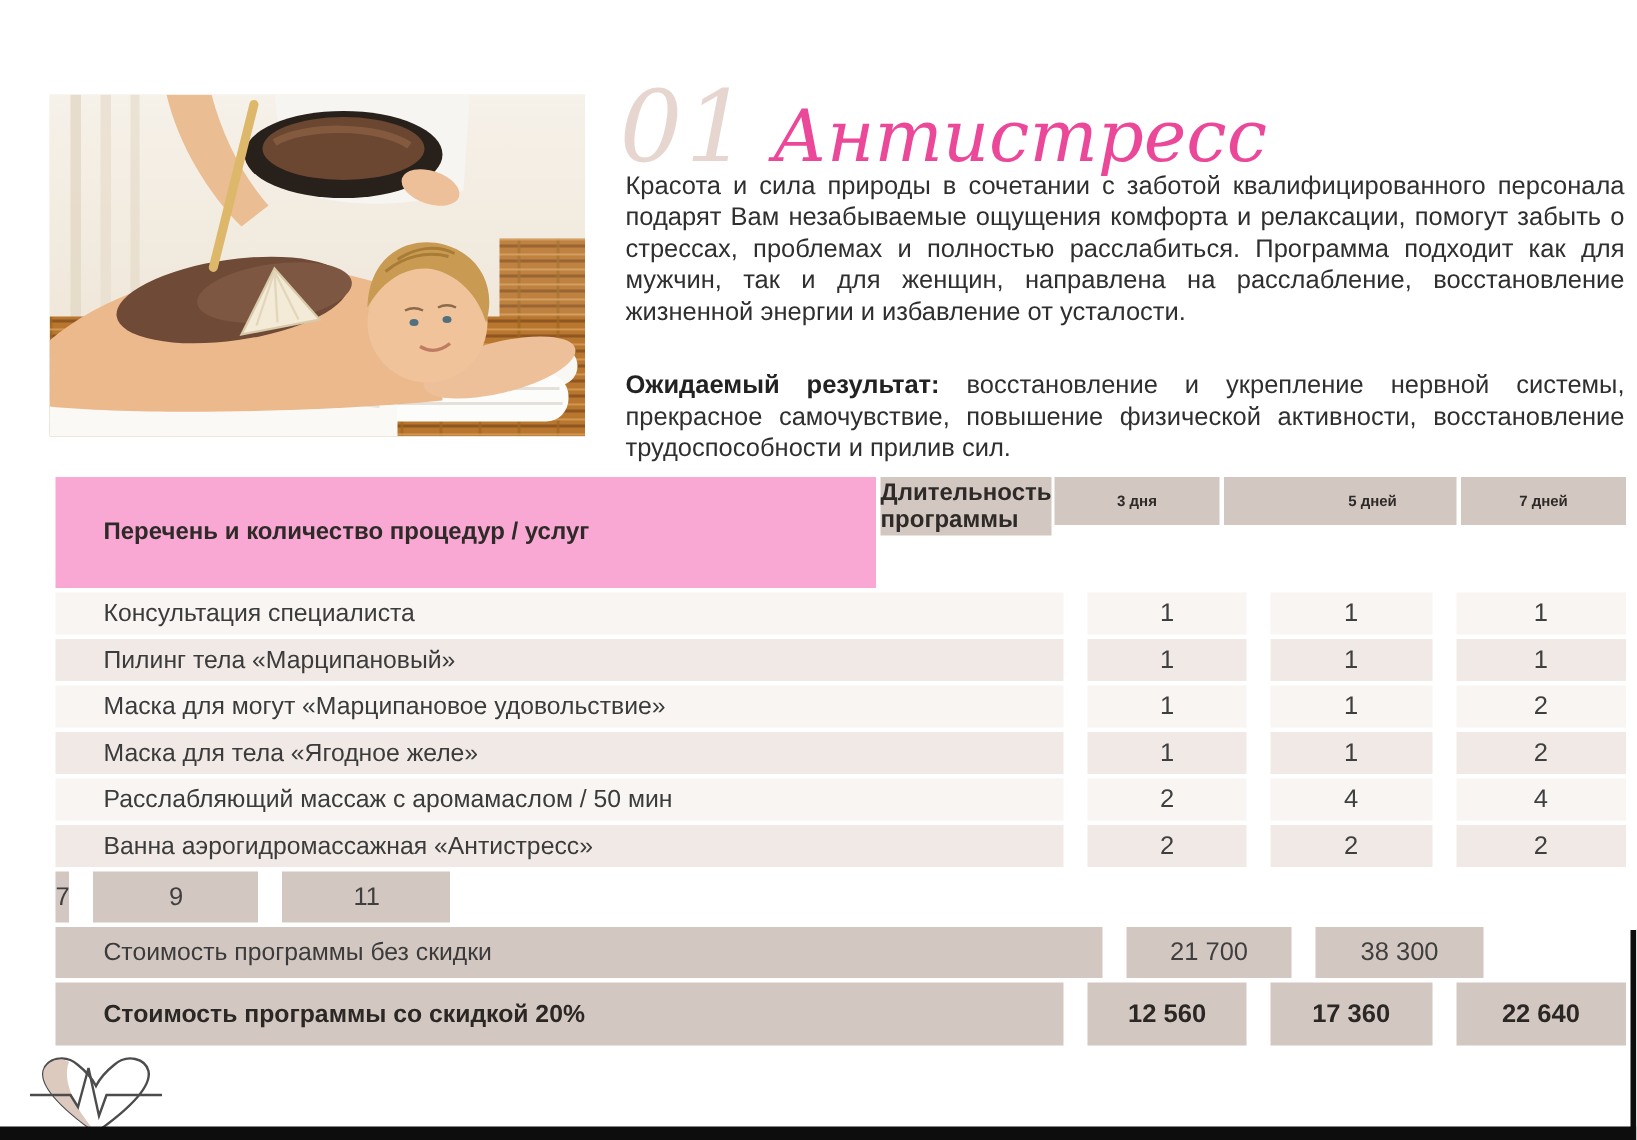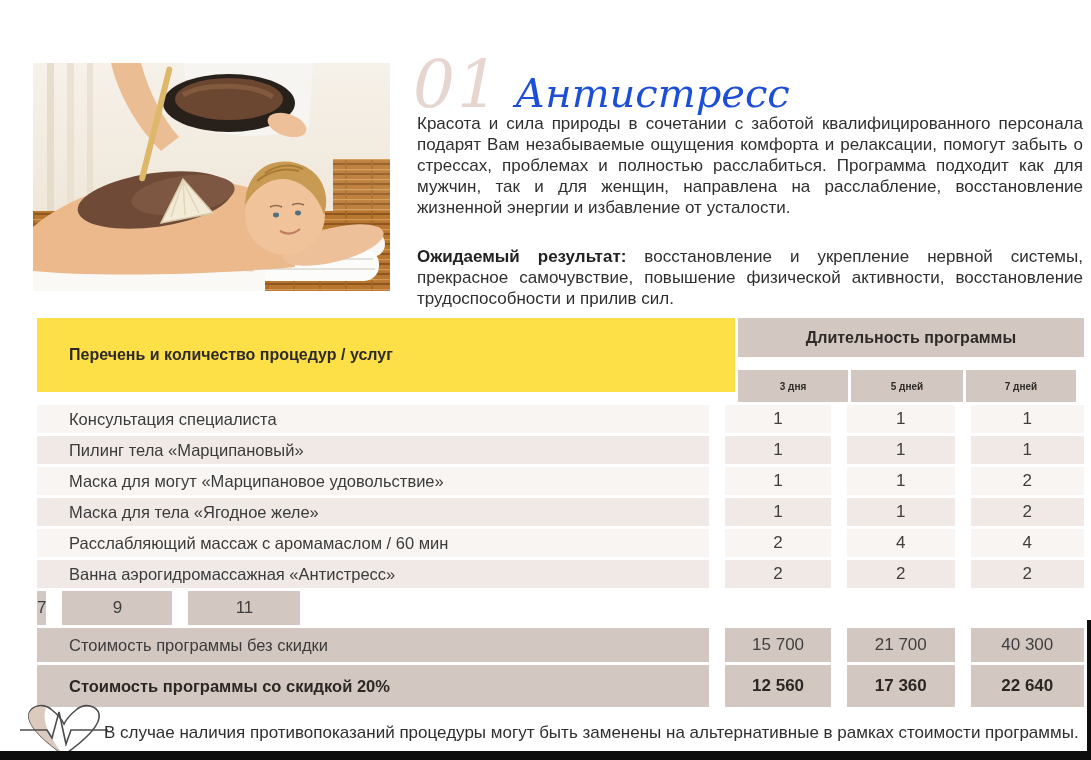--- a/index.html
+++ b/index.html
@@ -6,37 +6,37 @@
   body{font-family:"Liberation Sans", sans-serif; color:#303030;}
   #page{position:relative; width:1091px; height:760px; background:#ffffff; overflow:hidden;}
 
   
   .photo{position:absolute; left:33px; top:63px; width:357px; height:228px; overflow:hidden; background:#f3ede3;}
   .photo svg{display:block;}
 
   
   .title-block{position:absolute; left:413px; top:12px; display:flex; align-items:baseline;margin-top:40px;}
   .title-num{font-family:"DejaVu Serif", serif; font-style:italic; font-size:66px; line-height:1; color:#e7d6d0; letter-spacing:2px;}
-  .title-name{font-family:"DejaVu Serif", serif; font-style:italic; font-size:40px; color:#1d4ed8; margin-left:14px;}
+  .title-name{font-family:"DejaVu Serif", serif; font-style:italic; font-size:48px; color:#ec4899; margin-left:14px;}
 
   
   .intro{position:absolute; left:417px; top:96px; width:666px; font-size:17px; line-height:21px; text-align:justify; color:#2f2f2f;}
   .expected{position:absolute; left:417px; top:229px; width:666px; font-size:17px; line-height:21px; text-align:justify; color:#2f2f2f;}
   .expected b{color:#222;}
 
   
   .table{position:absolute; left:37px; top:318px; width:1047px;}
   .thead{display:flex; gap:3px;}
-  .th-left{width:666px; padding-left:32px; height:74px; background:#fde047; display:flex; align-items:center; font-weight:bold; font-size:16px; color:#2e2a28;}
-  .th-right{display:flex; flex-direction:column; gap:13px; flex:1;}
+  .th-left{width:666px; padding-left:32px; height:74px; background:#f9a8d4; display:flex; align-items:center; font-weight:bold; font-size:16px; color:#2e2a28;}
+  .th-right{display:flex; flex-direction:row; gap:2px; flex:1;}
   .th-duration{height:39px; background:#d3c7c1; display:flex; align-items:center; justify-content:center; font-weight:bold; font-size:16px; color:#2e2a28;}
   .th-days{display:flex; gap:3px; height:32px;}
   .th-day{background:#d3c7c1; display:flex; align-items:center; justify-content:center; font-weight:bold; font-size:10px; color:#2e2a28;}
   .th-day:nth-child(1){width:110px;}
-  .th-day:nth-child(2){width:112px;}
+  .th-day:nth-child(2){width:112px;padding-left:43px;}
   .th-day:nth-child(3){width:110px;}
 
   .trow{display:flex; gap:16px; margin-top:3px; height:28px; font-size:16.5px; color:#3b3b3b;}
   .trow .cell{display:flex; align-items:center;}
   .trow .label{width:666px; padding-left:32px;}
   .trow .val{justify-content:center; font-size:17px; color:#3f3f3f;}
   .trow .val:nth-child(2){width:110px;}
   .trow .val:nth-child(3){width:112px;}
   .trow .val:nth-child(4){width:118px;}
   .trow.light .cell{background:#f8f5f2;}
@@ -161,56 +161,54 @@
           <div class="cell val">1</div>
           <div class="cell val">2</div>
         </div>
         <div class="trow pink">
           <div class="cell label">Маска для тела «Ягодное желе»</div>
           <div class="cell val">1</div>
           <div class="cell val">1</div>
           <div class="cell val">2</div>
         </div>
         <div class="trow light">
-          <div class="cell label">Расслабляющий массаж  с аромамаслом / 60 мин</div>
+          <div class="cell label">Расслабляющий массаж  с аромамаслом / 50 мин</div>
           <div class="cell val">2</div>
           <div class="cell val">4</div>
           <div class="cell val">4</div>
         </div>
         <div class="trow pink">
           <div class="cell label">Ванна аэрогидромассажная «Антистресс»</div>
           <div class="cell val">2</div>
           <div class="cell val">2</div>
           <div class="cell val">2</div>
         </div>
         <div class="trow taupe">
           <div class="cell val">7</div>
           <div class="cell val">9</div>
           <div class="cell val">11</div>
         </div>
         <div class="trow taupe">
           <div class="cell label">Стоимость программы без скидки</div>
-          <div class="cell val">15 700</div>
           <div class="cell val">21 700</div>
-          <div class="cell val">40 300</div>
+          <div class="cell val">38 300</div>
         </div>
         <div class="trow taupe-bold">
           <div class="cell label">Стоимость программы со скидкой 20%</div>
           <div class="cell val">12 560</div>
           <div class="cell val">17 360</div>
           <div class="cell val">22 640</div>
         </div>
       </div>
   </div>
 
   <div class="footnote-icon">
     <svg width="88" height="58" viewBox="0 0 88 58" xmlns="http://www.w3.org/2000/svg">
       <path d="M44,54 C20,37 7,23 9,13 C11,5 23,1 32,9 C37,13 42,19 44,23 C46,19 51,13 56,9 C65,1 77,5 79,13 C81,23 68,37 44,54 Z" fill="none" stroke="#4c4c4c" stroke-width="1.6"></path>
       <path d="M44,54 C20,37 7,23 9,13 C11,7 19,3 26,7 C21,19 30,38 44,54 Z" fill="#ddcabf"></path>
       <polyline points="0,29 27,29 32,37 39,11 46,43 51,29 88,29" fill="none" stroke="#4c4c4c" stroke-width="1.6"></polyline>
     </svg>
   </div>
-  <div class="footnote-text">В случае наличия противопоказаний процедуры могут быть заменены на альтернативные в рамках стоимости программы.</div>
 
   <div class="right-bar"></div>
   <div class="bottom-bar"></div>
 
 </div>
 
 </body></html>

